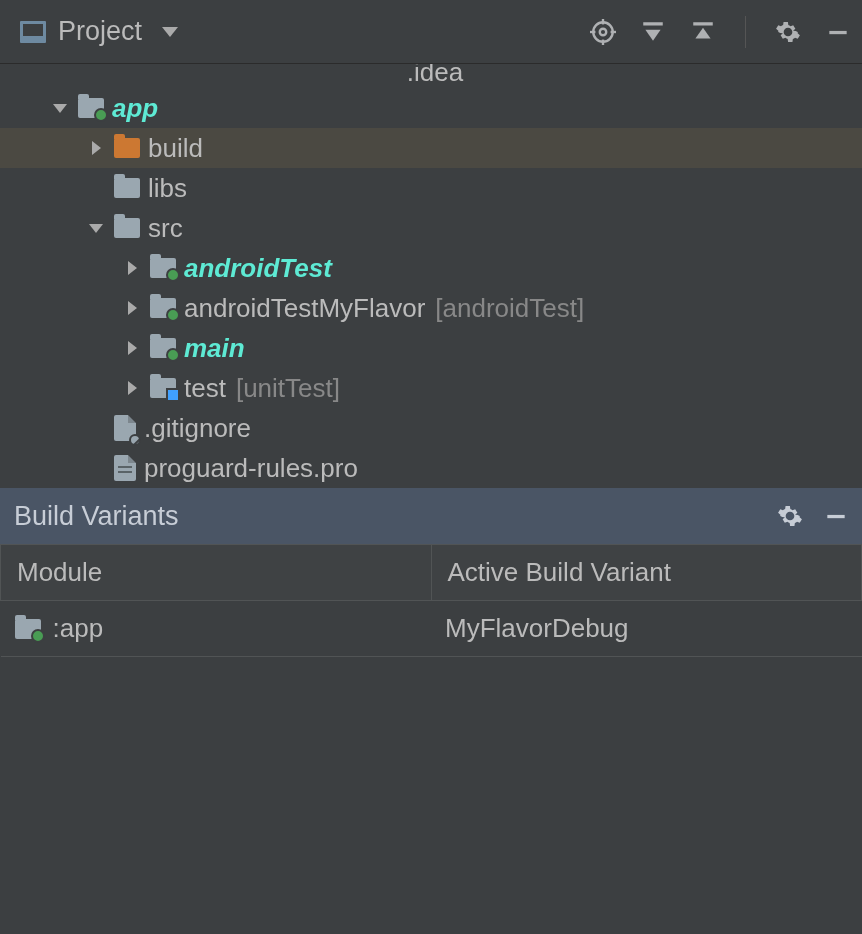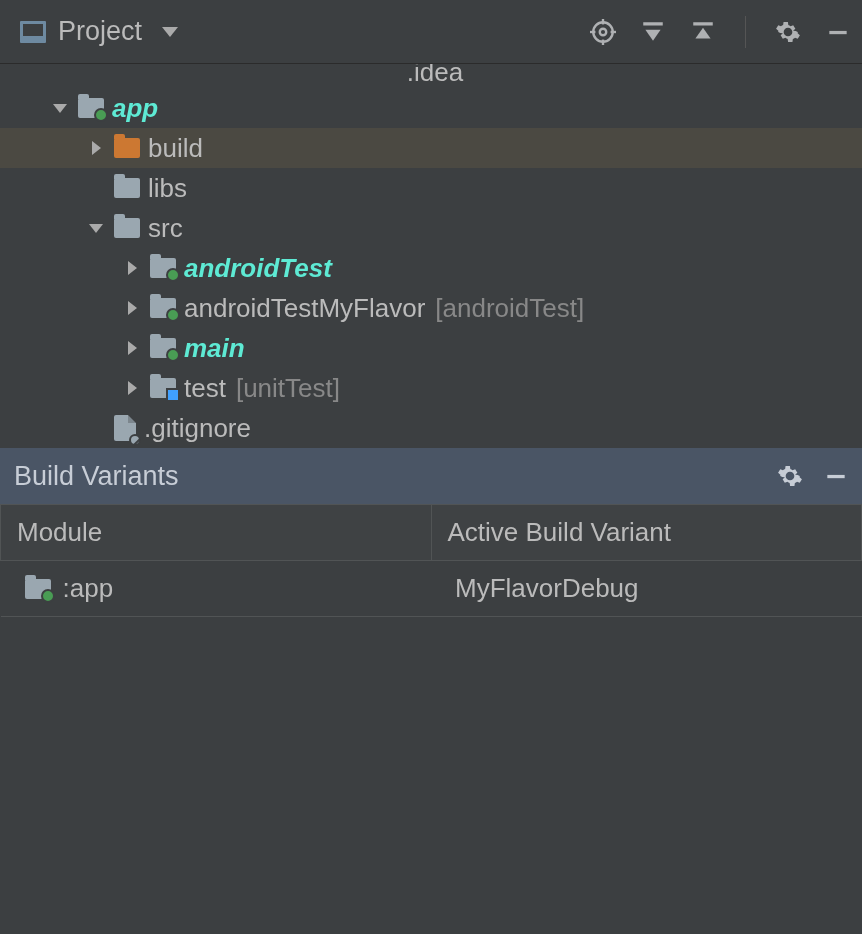--- a/index.html
+++ b/index.html
@@ -189,21 +189,21 @@
   }
   .variants-table th {
     text-align: left;
     font-weight: normal;
     background: #3f4244;
     padding: 12px 16px;
     border: 1px solid #515455;
     color: #bbb;
   }
   .variants-table td {
-    padding: 12px 24px;
+    padding: 12px 14px;
     border-bottom: 1px solid #515455;
     background: #3c3f41;
     color: #bbb;
   }
   .variants-body { height: 280px; background: #3c3f41; }
 
   .mod-cell { display: flex; align-items: center; gap: 12px; }
 </style>
 </head>
 <body>
@@ -334,20 +334,26 @@
   <div class="tree-row">
     <span class="indent" style="width:84px"></span>
     <span class="expander"></span>
     <span class="file-icon">
         <span class="gitignore-dot"></span>
       </span>
     <span class="node-label">.gitignore</span>
   </div>
 
 
+  <div class="tree-row">
+    <span class="indent" style="width:84px"></span>
+    <span class="expander"></span>
+    <span class="file-icon file-text"></span>
+    <span class="node-label">proguard-rules.pro</span>
+  </div>
 
 </div>
 
 <div class="variants-header">
   <span class="variants-title">Build Variants</span>
   <span class="icon-btn">
     <svg width="26" height="26" viewBox="0 0 24 24" fill="#c7cdd6">
       <path d="M12 8a4 4 0 1 0 0 8 4 4 0 0 0 0-8zm9 4a7 7 0 0 1-.1 1.2l2.1 1.7-2 3.4-2.5-1a7 7 0 0 1-2 1.2l-.4 2.7h-4l-.4-2.7a7 7 0 0 1-2-1.2l-2.5 1-2-3.4 2.1-1.7A7 7 0 0 1 3 12a7 7 0 0 1 .1-1.2L1 9.1l2-3.4 2.5 1a7 7 0 0 1 2-1.2L7.9 2.8h4l.4 2.7a7 7 0 0 1 2 1.2l2.5-1 2 3.4-2.1 1.7A7 7 0 0 1 21 12z"></path>
     </svg>
   </span>

